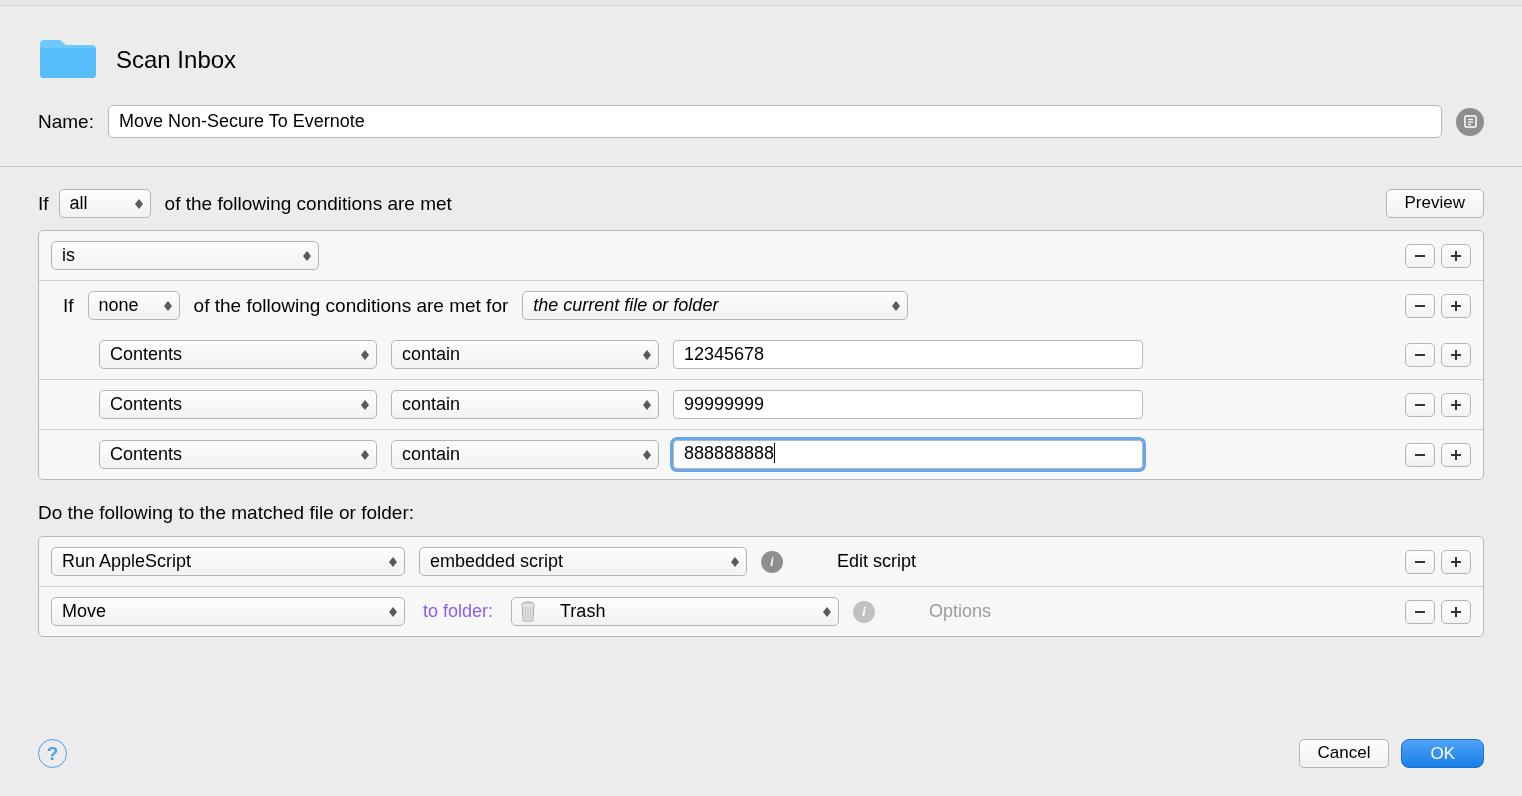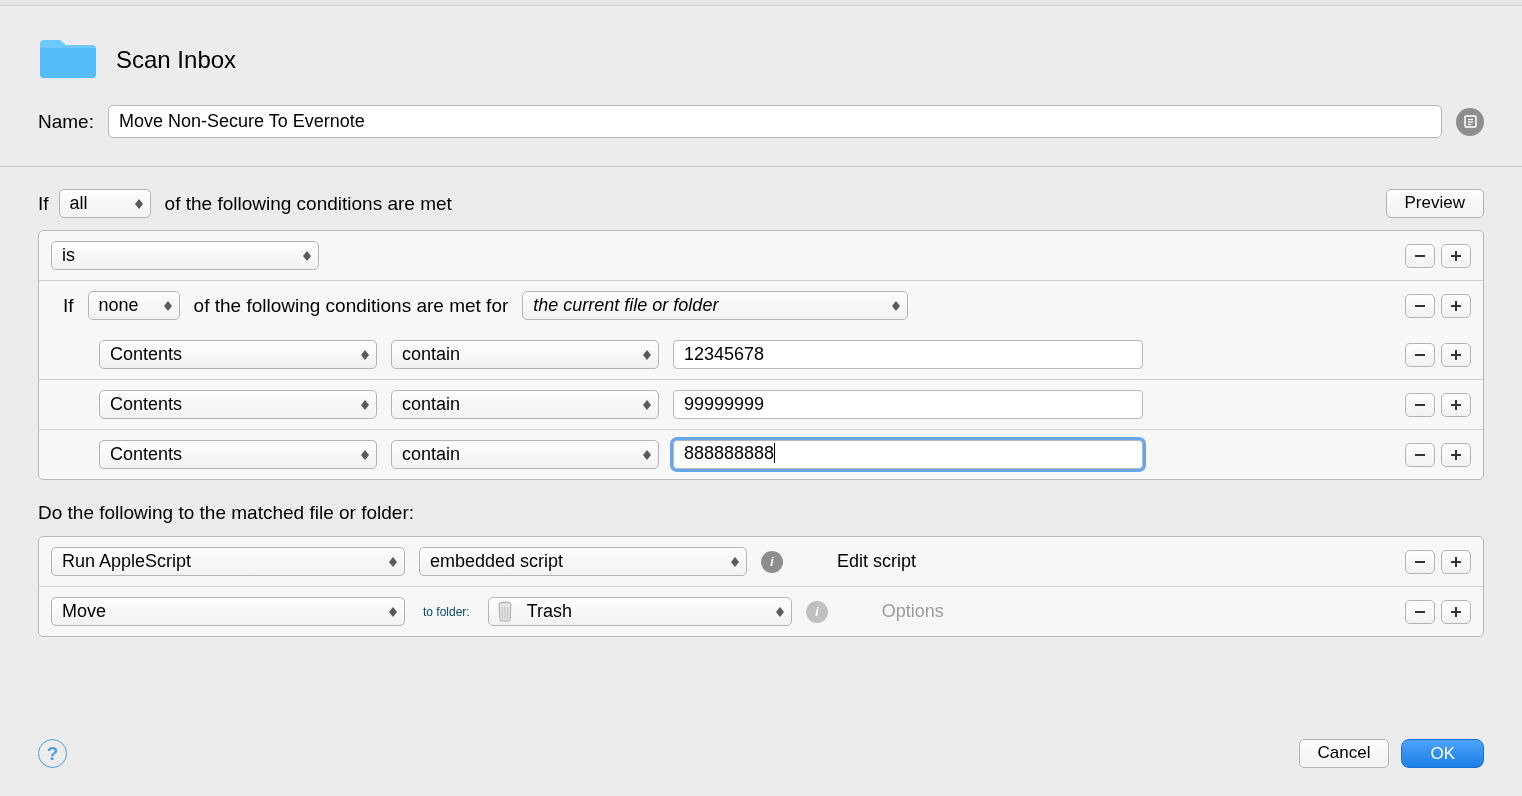--- a/index.html
+++ b/index.html
@@ -42,22 +42,22 @@
   .text-cursor { display:inline-block; width:1px; height:20px; background:#000; vertical-align:middle; margin-left:0; }
   .sel-scope { width:386px;font-style:italic; }
   .actions-label { margin:22px 0 12px 0; font-size:19px; color:#000; }
   .sel-action { width:354px; }
   .sel-script { width:328px; }
   .info-badge { width:22px; height:22px; border-radius:50%; background:#8e8e8e; display:flex; align-items:center; justify-content:center; }
   .info-badge.dim { background:#c0c0c0; }
   .info-label { font-size:18px; color:#000;margin-left:48px; }
   .info-label.dim { color:#9b9b9b; }
   .sel-move { width:354px; }
-  .to-folder-label { font-size:12px; color:#0c4a6e; margin:0 4px; }
-  .sel-trash { width:304px; padding-left:6px; gap:12px; }
+  .to-folder-label { font-size:18px; color:#8b5cf6; margin:0 4px; }
+  .sel-trash { width:328px; padding-left:6px; gap:22px; }
   .trash-icon { display:inline-flex; align-items:center; }
   .footer { position:absolute; left:0; right:0; bottom:0; padding:18px 38px 28px 38px; display:flex; align-items:center; }
   .help-btn { width:29px; height:29px; border-radius:50%; border:1.5px solid #4d9de8; display:flex; align-items:center; justify-content:center; color:#4d9de8; font-size:19px; font-weight:600; cursor:default; }
   .footer-right { margin-left:auto; display:flex; gap:12px; }
   .ok-btn { height:29px; border-radius:8px; background:linear-gradient(#4ea3f8,#1a7fe8); border:1px solid #1a6fd0; color:#fff; font-size:17px; padding:3px 28px 2px 28px; cursor:default; }
 </style>
 </head>
 <body>
 
 <div class="window">

